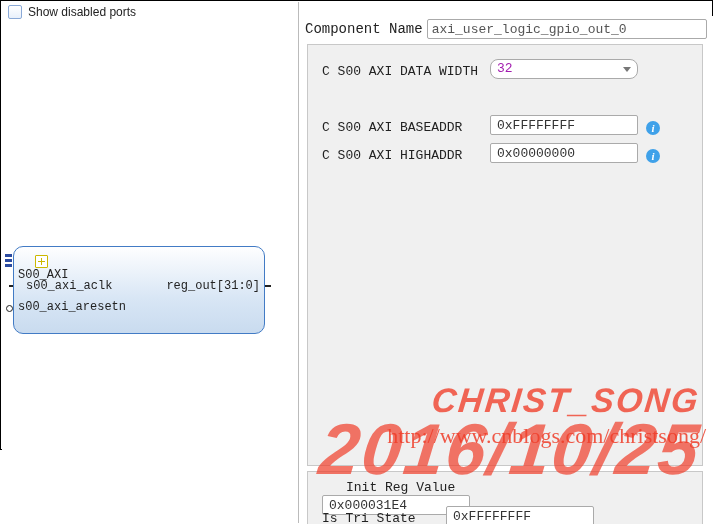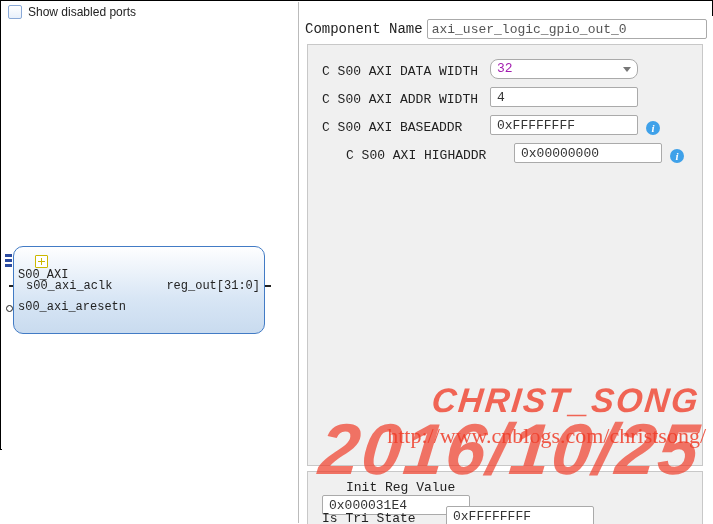--- a/index.html
+++ b/index.html
@@ -316,30 +316,26 @@
     </div>
 
     <div class="panel">
       <div class="param-row" style="left:14px; top:14px;">
         <span class="plabel">C S00 AXI DATA WIDTH</span>
         <div class="param-select">
           <span>32</span>
           <div class="caret"></div>
         </div>
       </div>
-      <div class="param-row" style="left:14px; top:42px;">
-        <span class="plabel">C S00 AXI ADDR WIDTH</span>
-        <div class="param-input">4</div>
-      </div>
       <div class="param-row" style="left:14px; top:70px;">
         <span class="plabel">C S00 AXI BASEADDR</span>
         <div class="param-input">0xFFFFFFFF</div>
         <div class="info-icon">i</div>
       </div>
-      <div class="param-row" style="left:14px; top:98px;margin-left:24px;">
+      <div class="param-row" style="left:14px; top:98px;">
         <span class="plabel">C S00 AXI HIGHADDR</span>
         <div class="param-input">0x00000000</div>
         <div class="info-icon">i</div>
       </div>
     </div>
 
     <div class="panel2">
       <div class="param-row param-row2" style="left:14px; top:8px;flex-direction:column;">
         <span class="plabel2">Init Reg Value</span>
         <div class="param-input">0x000031E4</div>

